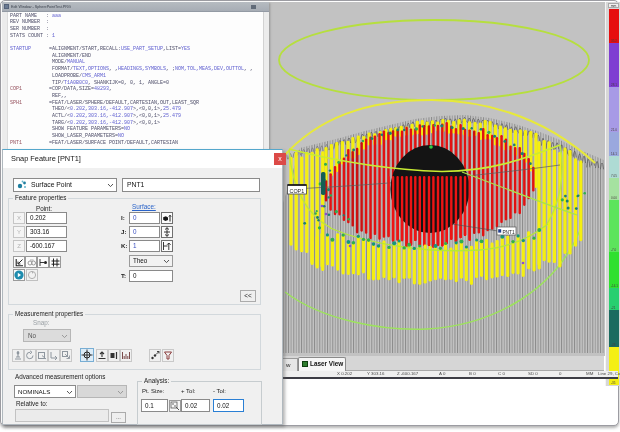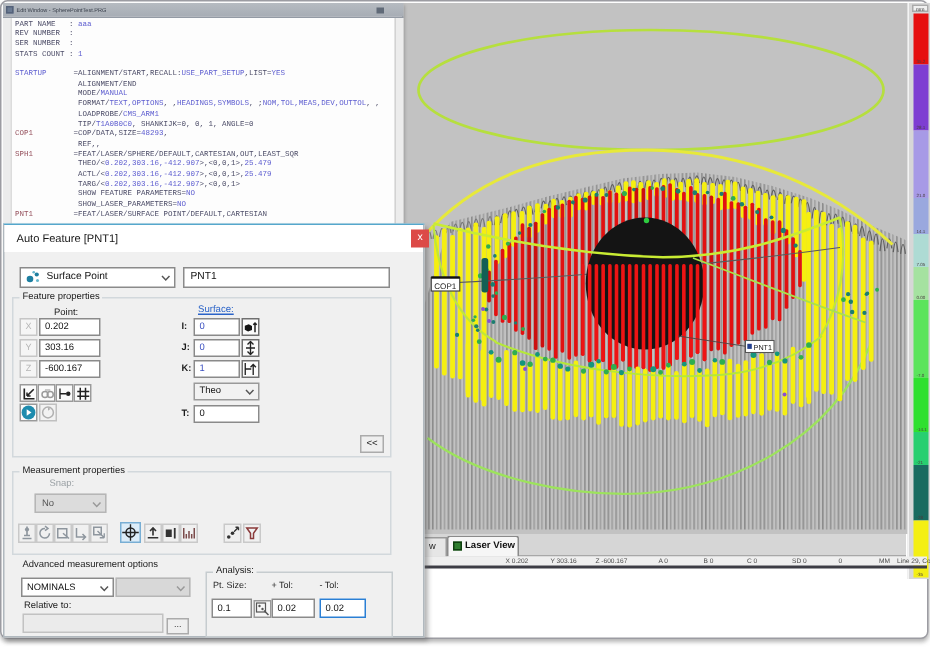--- a/index.html
+++ b/index.html
@@ -412,21 +412,21 @@
         <div class="abs" style="left:2px;top:2px;width:5px;height:5px;background:#6a7a92;border:1px solid #55627a"></div>
         <div class="abs" style="left:9px;top:2.5px;font-size:3.7px;color:#3a404c;white-space:nowrap">Edit Window - SpherePointTest.PRG</div>
         <div class="abs" style="left:249px;top:2.5px;width:4.5px;height:4.5px;background:#606a78"></div>
       </div>
       <div class="abs" style="left:0px;top:10px;width:6px;height:138px;background:#ececec;border-right:1px solid #dcdcdc"></div>
       <div class="abs" style="left:261px;top:10px;width:6px;height:138px;background:#ececec;border-left:1px solid #d2d2d2"></div>
       <div class="abs" style="left:8px;top:10.5px;width:253px;height:138px;overflow:hidden;font-family:'Liberation Mono',monospace;font-size:5.0px;line-height:6.7px;white-space:pre;color:#4d4d68"><span style="color:#4d4d68">PART NAME</span>   <span style="color:#4d4d68">:</span> <span style="color:#5e5ed0">aaa</span><br><span style="color:#4d4d68">REV NUMBER</span>  <span style="color:#4d4d68">:</span><br><span style="color:#4d4d68">SER NUMBER</span>  <span style="color:#4d4d68">:</span><br><span style="color:#4d4d68">STATS COUNT</span> <span style="color:#4d4d68">:</span> <span style="color:#5e5ed0">1</span><br><br><span style="color:#5e5ed0">STARTUP</span>      <span style="color:#4d4d68">=ALIGNMENT/START,RECALL:</span><span style="color:#5e5ed0">USE_PART_SETUP</span><span style="color:#4d4d68">,LIST=</span><span style="color:#5e5ed0">YES</span><br>              <span style="color:#4d4d68">ALIGNMENT/END</span><br>              <span style="color:#4d4d68">MODE/</span><span style="color:#5e5ed0">MANUAL</span><br>              <span style="color:#4d4d68">FORMAT/</span><span style="color:#5e5ed0">TEXT,OPTIONS</span><span style="color:#4d4d68">, ,</span><span style="color:#5e5ed0">HEADINGS,SYMBOLS</span><span style="color:#4d4d68">, ;</span><span style="color:#5e5ed0">NOM,TOL,MEAS,DEV,OUTTOL</span><span style="color:#4d4d68">, ,</span><br>              <span style="color:#4d4d68">LOADPROBE/</span><span style="color:#5e5ed0">CMS_ARM1</span><br>              <span style="color:#4d4d68">TIP/</span><span style="color:#5e5ed0">T1A0B0C0</span><span style="color:#4d4d68">, SHANKIJK=0, 0, 1, ANGLE=0</span><br><span style="color:#96525e">COP1</span>         <span style="color:#4d4d68">=COP/DATA,SIZE=</span><span style="color:#5e5ed0">48293</span><span style="color:#4d4d68">,</span><br>              <span style="color:#4d4d68">REF,,</span><br><span style="color:#96525e">SPH1</span>         <span style="color:#4d4d68">=FEAT/LASER/SPHERE/DEFAULT,CARTESIAN,OUT,LEAST_SQR</span><br>              <span style="color:#4d4d68">THEO/&lt;</span><span style="color:#5e5ed0">0.202,303.16,-412.907</span><span style="color:#4d4d68">&gt;,&lt;0,0,1&gt;,</span><span style="color:#5e5ed0">25.479</span><br>              <span style="color:#4d4d68">ACTL/&lt;</span><span style="color:#5e5ed0">0.202,303.16,-412.907</span><span style="color:#4d4d68">&gt;,&lt;0,0,1&gt;,</span><span style="color:#5e5ed0">25.479</span><br>              <span style="color:#4d4d68">TARG/&lt;</span><span style="color:#5e5ed0">0.202,303.16,-412.907</span><span style="color:#4d4d68">&gt;,&lt;0,0,1&gt;</span><br>              <span style="color:#4d4d68">SHOW FEATURE PARAMETERS=</span><span style="color:#5e5ed0">NO</span><br>              <span style="color:#4d4d68">SHOW_LASER_PARAMETERS=</span><span style="color:#5e5ed0">NO</span><br><span style="color:#96525e">PNT1</span>         <span style="color:#4d4d68">=FEAT/LASER/SURFACE POINT/DEFAULT,CARTESIAN</span></div>
     </div>
     <div class="abs" style="left:2px;top:149px;width:281px;height:276px;background:#f0f0f0;border:1px solid #b0b8be;border-top:1.5px solid #55a7cc;box-shadow:2px 2px 3px rgba(90,90,90,0.45)">
       <div class="abs" style="left:0px;top:0px;width:279px;height:18px;background:#ffffff"></div>
-      <div class="abs" style="left:8px;top:4px;font-size:7.4px;color:#151515;white-space:nowrap">Auto Feature [PNT1]</div>
+      <div class="abs" style="left:8px;top:4px;font-size:7.4px;color:#151515;white-space:nowrap">Snap Feature [PNT1]</div>
       <div class="abs" style="left:271px;top:3px;width:12px;height:12px;background:#dc4a47;color:#fff;font-size:7px;line-height:11px;text-align:center">x</div>
       <div class="abs" style="left:10px;top:28px;width:104px;height:14px;background:#fff;border:1px solid #8a8a8a">
         <svg width="12" height="12" viewBox="0 0 12 12" style="position:absolute;left:2px;top:0px">
           <circle cx="4" cy="7" r="2.2" fill="#1e7fa0"></circle>
           <circle cx="8.5" cy="4" r="1.4" fill="#1e7fa0"></circle>
           <circle cx="9" cy="8" r="1" fill="#66b6cc"></circle>
           <circle cx="6.5" cy="2.5" r="0.9" fill="#66b6cc"></circle>
         </svg>
         <div class="abs" style="left:17px;top:2px;font-size:6.8px;color:#111">Surface Point</div>
         <svg width="7" height="5" viewBox="0 0 7 5" style="position:absolute;left:93px;top:4px">

